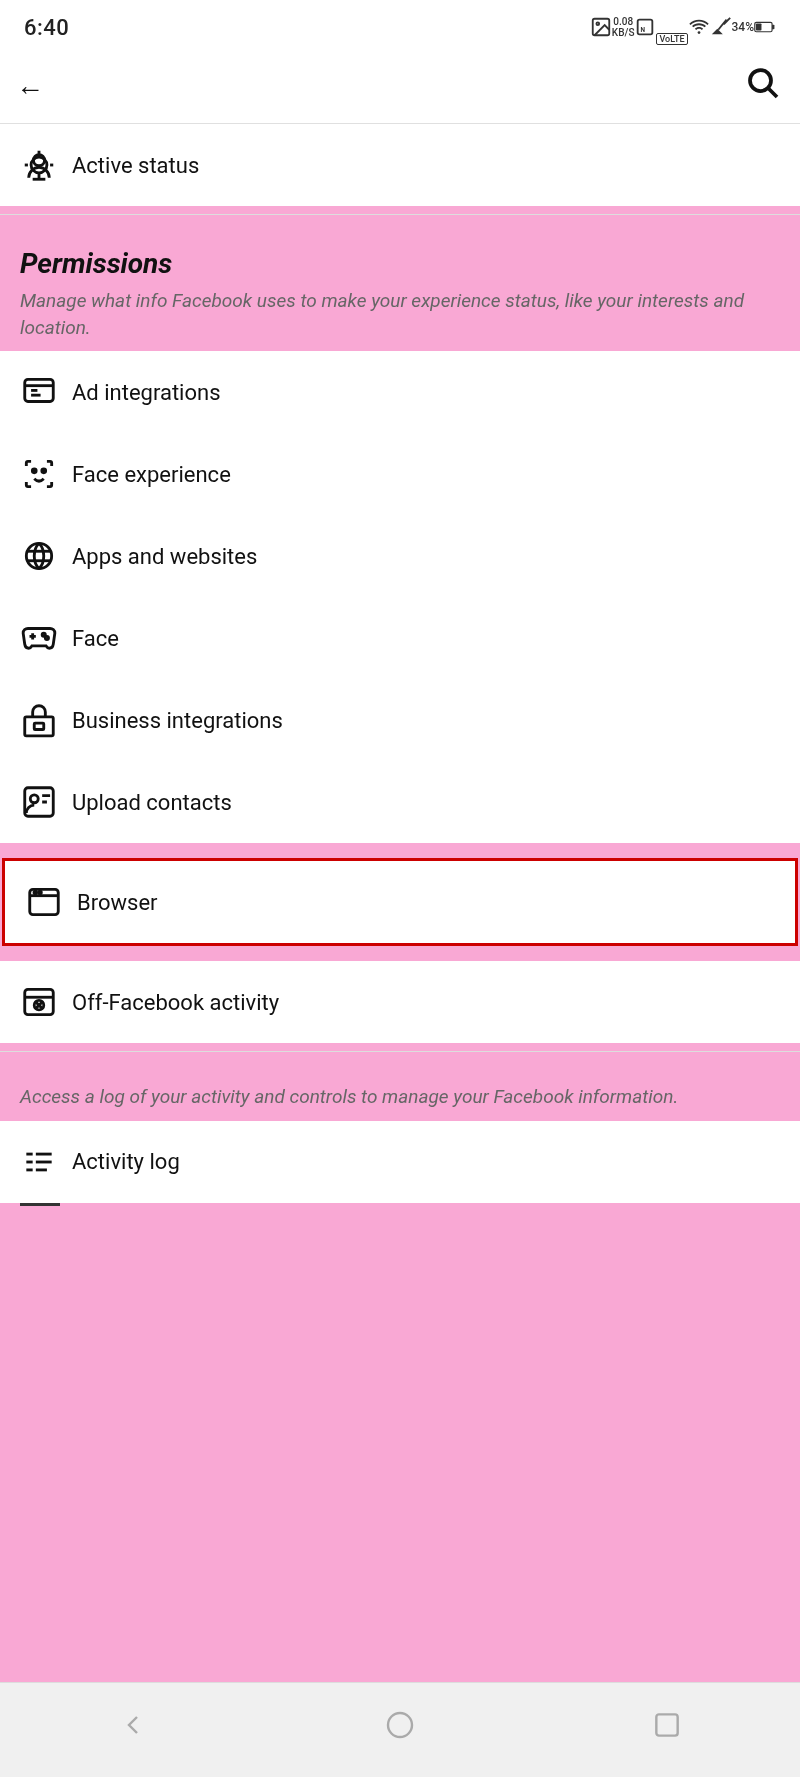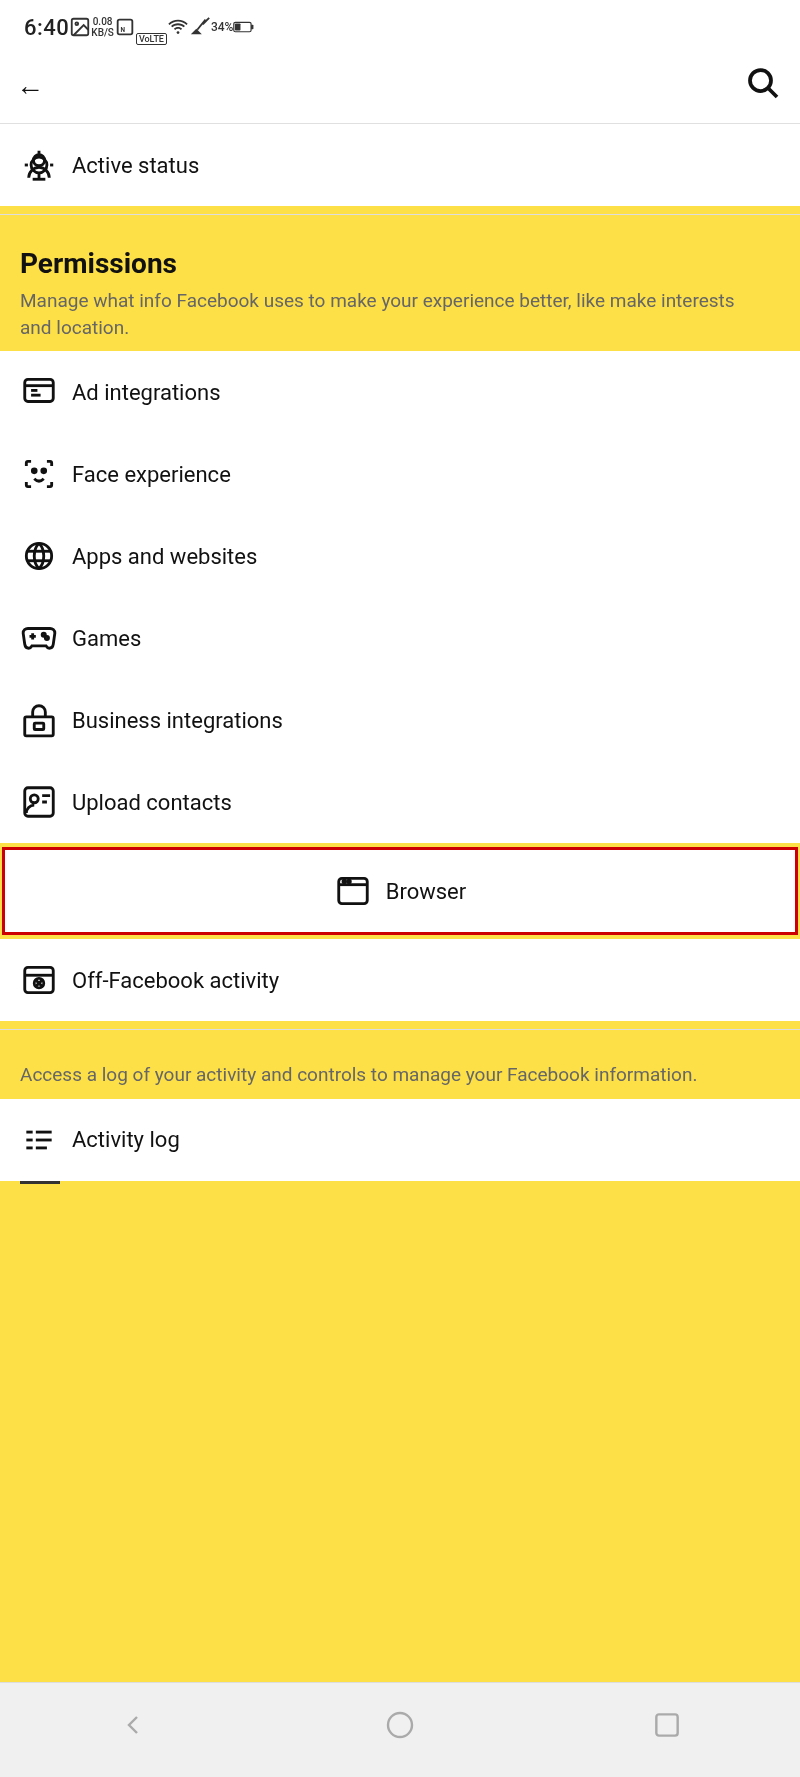--- a/index.html
+++ b/index.html
@@ -11,21 +11,21 @@
       width: 800px;
       min-height: 1777px;
       display: flex;
       flex-direction: column;
     }
 
     
     .status-bar {
       background: #fff;
       display: flex;
-      justify-content: flex-start;
+      justify-content: space-between;
       align-items: center;
       padding: 10px 24px 8px 24px;
       height: 52px;
     }
     .status-time {
       font-size: 22px;
       font-weight: 500;
       color: #222;
       letter-spacing: 0.5px;
     }
@@ -72,21 +72,21 @@
     .search-icon-btn {
       font-size: 28px;
       font-weight: 700;
       color: #111;
       cursor: pointer;
     }
 
     
     .content {
       flex: 1;
-      background: #fde047;
+      background: #f9a8d4;
     }
 
     
     .section-item {
       display: flex;
       align-items: center;
       padding: 22px 20px;
       cursor: pointer;
       background: #fff;
     }
@@ -110,38 +110,38 @@
     
     .separator {
       height: 1px;
       background: #ddd;
       margin: 8px 0;
     }
 
     
     .section-header {
       padding: 24px 32px 10px 20px;
+      font-style: italic;
     }
     .section-title {
       font-size: 28px;
       font-weight: 700;
       color: #111;
       margin-bottom: 8px;
     }
     .section-desc {
       font-size: 19px;
       color: #666;
       line-height: 1.4;
     }
 
     
     .browser-item {
       border: 3px solid #cc0000;
-      margin: 4px 2px;
-      justify-content: center;
+      margin: 15px 2px;
     }
 
     
     .bottom-nav {
       background: #f0f0f0;
       display: flex;
       align-items: center;
       justify-content: space-around;
       padding: 18px 0 28px 0;
       border-top: 1px solid #ddd;
@@ -236,21 +236,21 @@
         <path d="M5.5 20 c0-3.6 2.9-6.5 6.5-6.5s6.5 2.9 6.5 6.5"></path>
       </svg>
     </div>
     <span class="item-label">Active status</span>
   </div>
 
   <div class="separator"></div>
 
   <div class="section-header">
     <div class="section-title">Permissions</div>
-    <div class="section-desc">Manage what info Facebook uses to make your experience better, like make interests and location.</div>
+    <div class="section-desc">Manage what info Facebook uses to make your experience status, like your interests and location.</div>
   </div>
 
   <div class="section-item">
     <div class="item-icon">
       <svg width="38" height="38" viewBox="0 0 24 24" fill="none" stroke="#111" stroke-width="1.8">
         <rect x="3" y="4" width="18" height="14" rx="2"></rect>
         <path d="M3 8 h18"></path>
         <path d="M7 11 h4"></path>
         <path d="M7 14 h6"></path>
       </svg>
@@ -289,21 +289,21 @@
 
   <div class="section-item">
     <div class="item-icon">
       <svg width="38" height="38" viewBox="0 0 24 24" fill="none" stroke="#111" stroke-width="1.8">
         <path d="M6 11 h4 M8 9 v4"></path>
         <circle cx="15" cy="10" r="1"></circle>
         <circle cx="17" cy="12" r="1"></circle>
         <path d="M2 9 c0-2 1.5-3 3-3 h14 c1.5 0 3 1 3 3 l-1 7 c-.3 2-1.5 2.5-2.5 2.5 s-1.5-.7-2-1.5 H7.5 c-.5.8-1 1.5-2 1.5 s-2.2-.5-2.5-2.5 Z"></path>
       </svg>
     </div>
-    <span class="item-label">Games</span>
+    <span class="item-label">Face</span>
   </div>
 
   <div class="section-item">
     <div class="item-icon">
       <svg width="38" height="38" viewBox="0 0 24 24" fill="none" stroke="#111" stroke-width="1.8">
         <rect x="3" y="10" width="18" height="12" rx="1"></rect>
         <path d="M8 10 V7 a4 4 0 0 1 8 0 v3"></path>
         <rect x="9" y="14" width="6" height="4" rx="0.5"></rect>
       </svg>
     </div>

